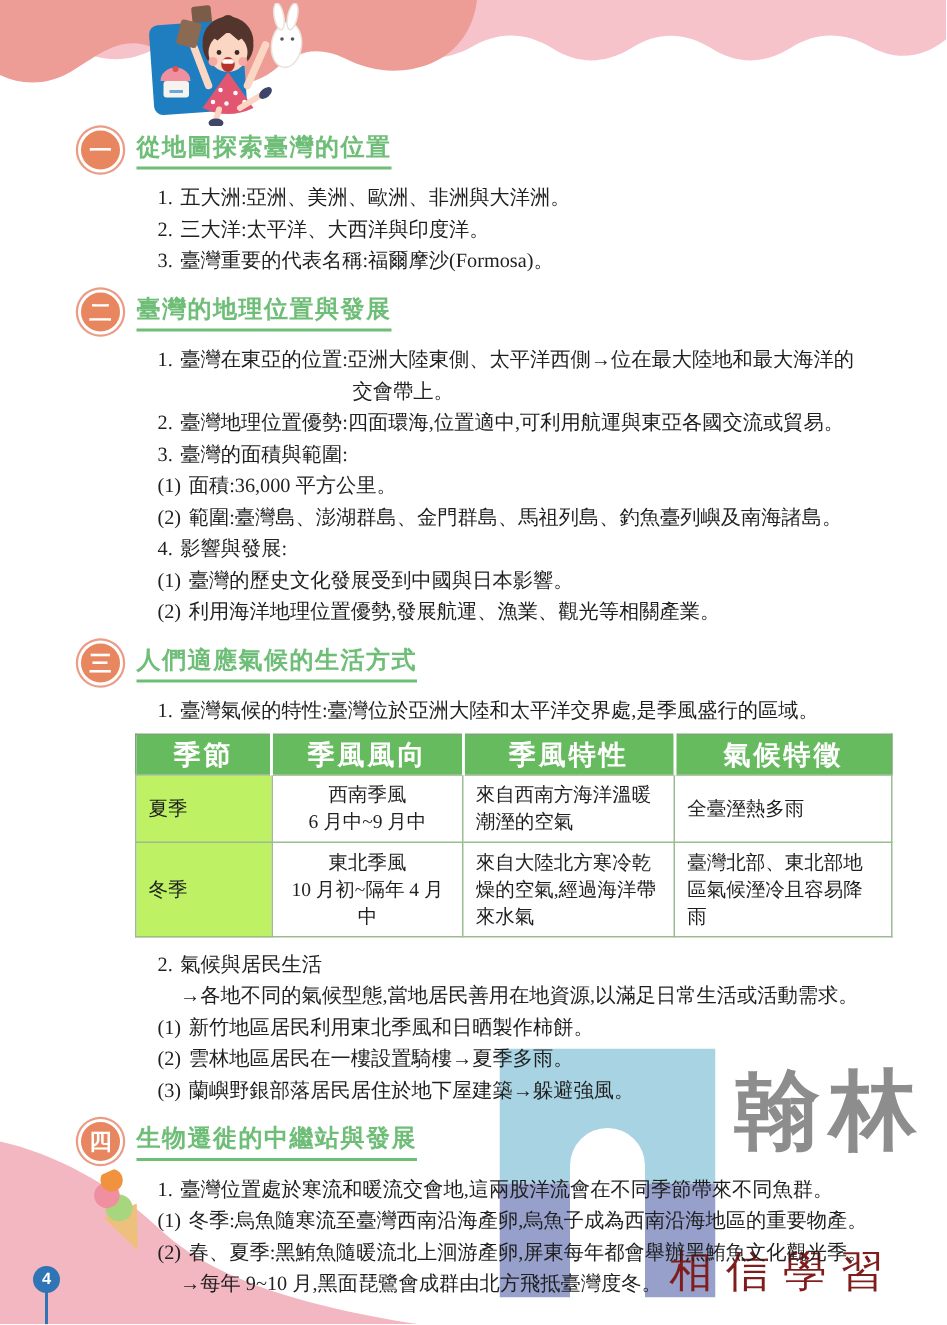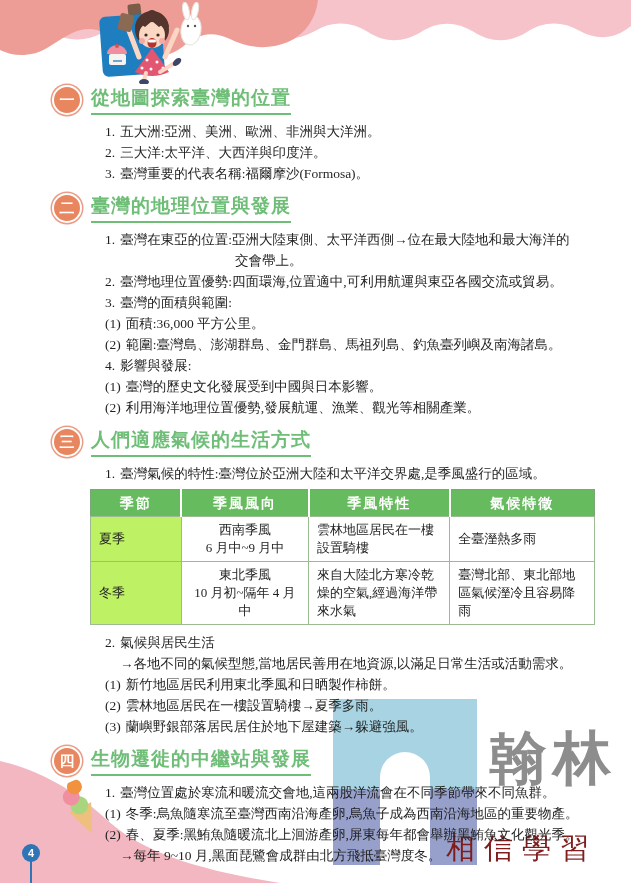--- a/index.html
+++ b/index.html
@@ -8,21 +8,21 @@
     overflow:hidden;font-family:"Liberation Serif","DejaVu Serif",serif;color:#1f1f1f;
   }
   
   .header-wave{position:absolute;top:0;left:0;z-index:1;}
   .footer-wave{position:absolute;bottom:0;left:0;z-index:1;}
   .header-illustration{position:absolute;top:2px;left:85px;z-index:2;}
   .icecream-icon{position:absolute;top:780px;left:60px;z-index:2;transform:rotate(-24deg);}
   
   .watermark-h{position:absolute;left:333px;top:699px;width:144px;height:166px;z-index:0;}
   .brand-logo{
-    position:absolute;left:489px;top:729px;z-index:0;color:#8d8d8d;
+    position:absolute;left:489px;top:712px;z-index:0;color:#8d8d8d;
     font-family:"Liberation Sans","DejaVu Sans",sans-serif;font-weight:bold;
     font-size:58px;letter-spacing:6px;white-space:nowrap;line-height:1;
   }
   .brand-slogan{
     position:absolute;left:446px;top:834px;z-index:0;color:#7f1d1d;
     font-family:"Liberation Sans","DejaVu Sans",sans-serif;
     font-size:29px;letter-spacing:9px;white-space:nowrap;line-height:1;
   }
   
   .page-num{
@@ -36,37 +36,37 @@
   .section{margin-bottom:8px;}
   .sec-head{display:flex;align-items:center;gap:9px;margin-bottom:5px;height:32px;}
   .badge{
     width:26px;height:26px;border-radius:50%;background:#e8875f;flex:none;
     border:2px solid #ffffff;box-shadow:0 0 0 1.5px #eb9c86;
     color:#fff;font-family:"Liberation Sans",sans-serif;font-weight:bold;font-size:15px;
     display:flex;align-items:center;justify-content:center;
   }
   .sec-title{
     margin:0;font-family:"Liberation Sans","DejaVu Sans",sans-serif;
-    font-size:19px;font-weight:bold;color:#6fbe78;display:inline-block;
+    font-size:16px;font-weight:bold;color:#6fbe78;display:inline-block;
     border-bottom:2.5px solid #6fbe78;padding-bottom:2px;letter-spacing:1px;
   }
   .sec-body{font-size:13.5px;line-height:21px;}
   .line{margin-left:53px;white-space:nowrap;}
   .line.sub{}
   .line.arrow{margin-left:68px;}
   .line.cont{margin-left:183px;}
   .num{margin-right:5px;}
   
   .season-table{
     border-collapse:collapse;margin:5px 0 7px 38px;width:505px;
     font-size:13px;line-height:18px;border:1.5px solid #7da577;
   }
   .season-table th{
     background:#67bb5f;color:#fff;font-family:"Liberation Sans",sans-serif;
-    font-size:14px;font-weight:bold;padding:4px 2px;border-left:2px solid #ffffff;letter-spacing:2px;
+    font-size:18px;font-weight:bold;padding:4px 2px;border-left:2px solid #ffffff;letter-spacing:2px;
   }
   .season-table th:first-child{border-left:none;}
   .season-table td{border:1px solid #9dbb92;padding:4px 8px;vertical-align:middle;}
   .c-season{background:#bef264;text-align:left;width:80px;}
   .c-wind{text-align:center;width:120px;}
   .c-feature{width:135px;}
   .c-climate{width:138px;}
 </style>
 </head>
 <body>
@@ -197,21 +197,21 @@
               <th>氣候特徵</th>
             </tr>
           </thead>
           <tbody>
             <tr>
               <td class="c-season">夏季</td>
               <td class="c-wind">
                 <div>西南季風</div>
                 <div>6 月中~9 月中</div>
               </td>
-              <td class="c-feature">雲林地區居民在一樓設置騎樓</td>
+              <td class="c-feature">來自西南方海洋溫暖潮溼的空氣</td>
               <td class="c-climate">全臺溼熱多雨</td>
             </tr>
             <tr>
               <td class="c-season">冬季</td>
               <td class="c-wind">
                 <div>東北季風</div>
                 <div>10 月初~隔年 4 月中</div>
               </td>
               <td class="c-feature">來自大陸北方寒冷乾燥的空氣,經過海洋帶來水氣</td>
               <td class="c-climate">臺灣北部、東北部地區氣候溼冷且容易降雨</td>

